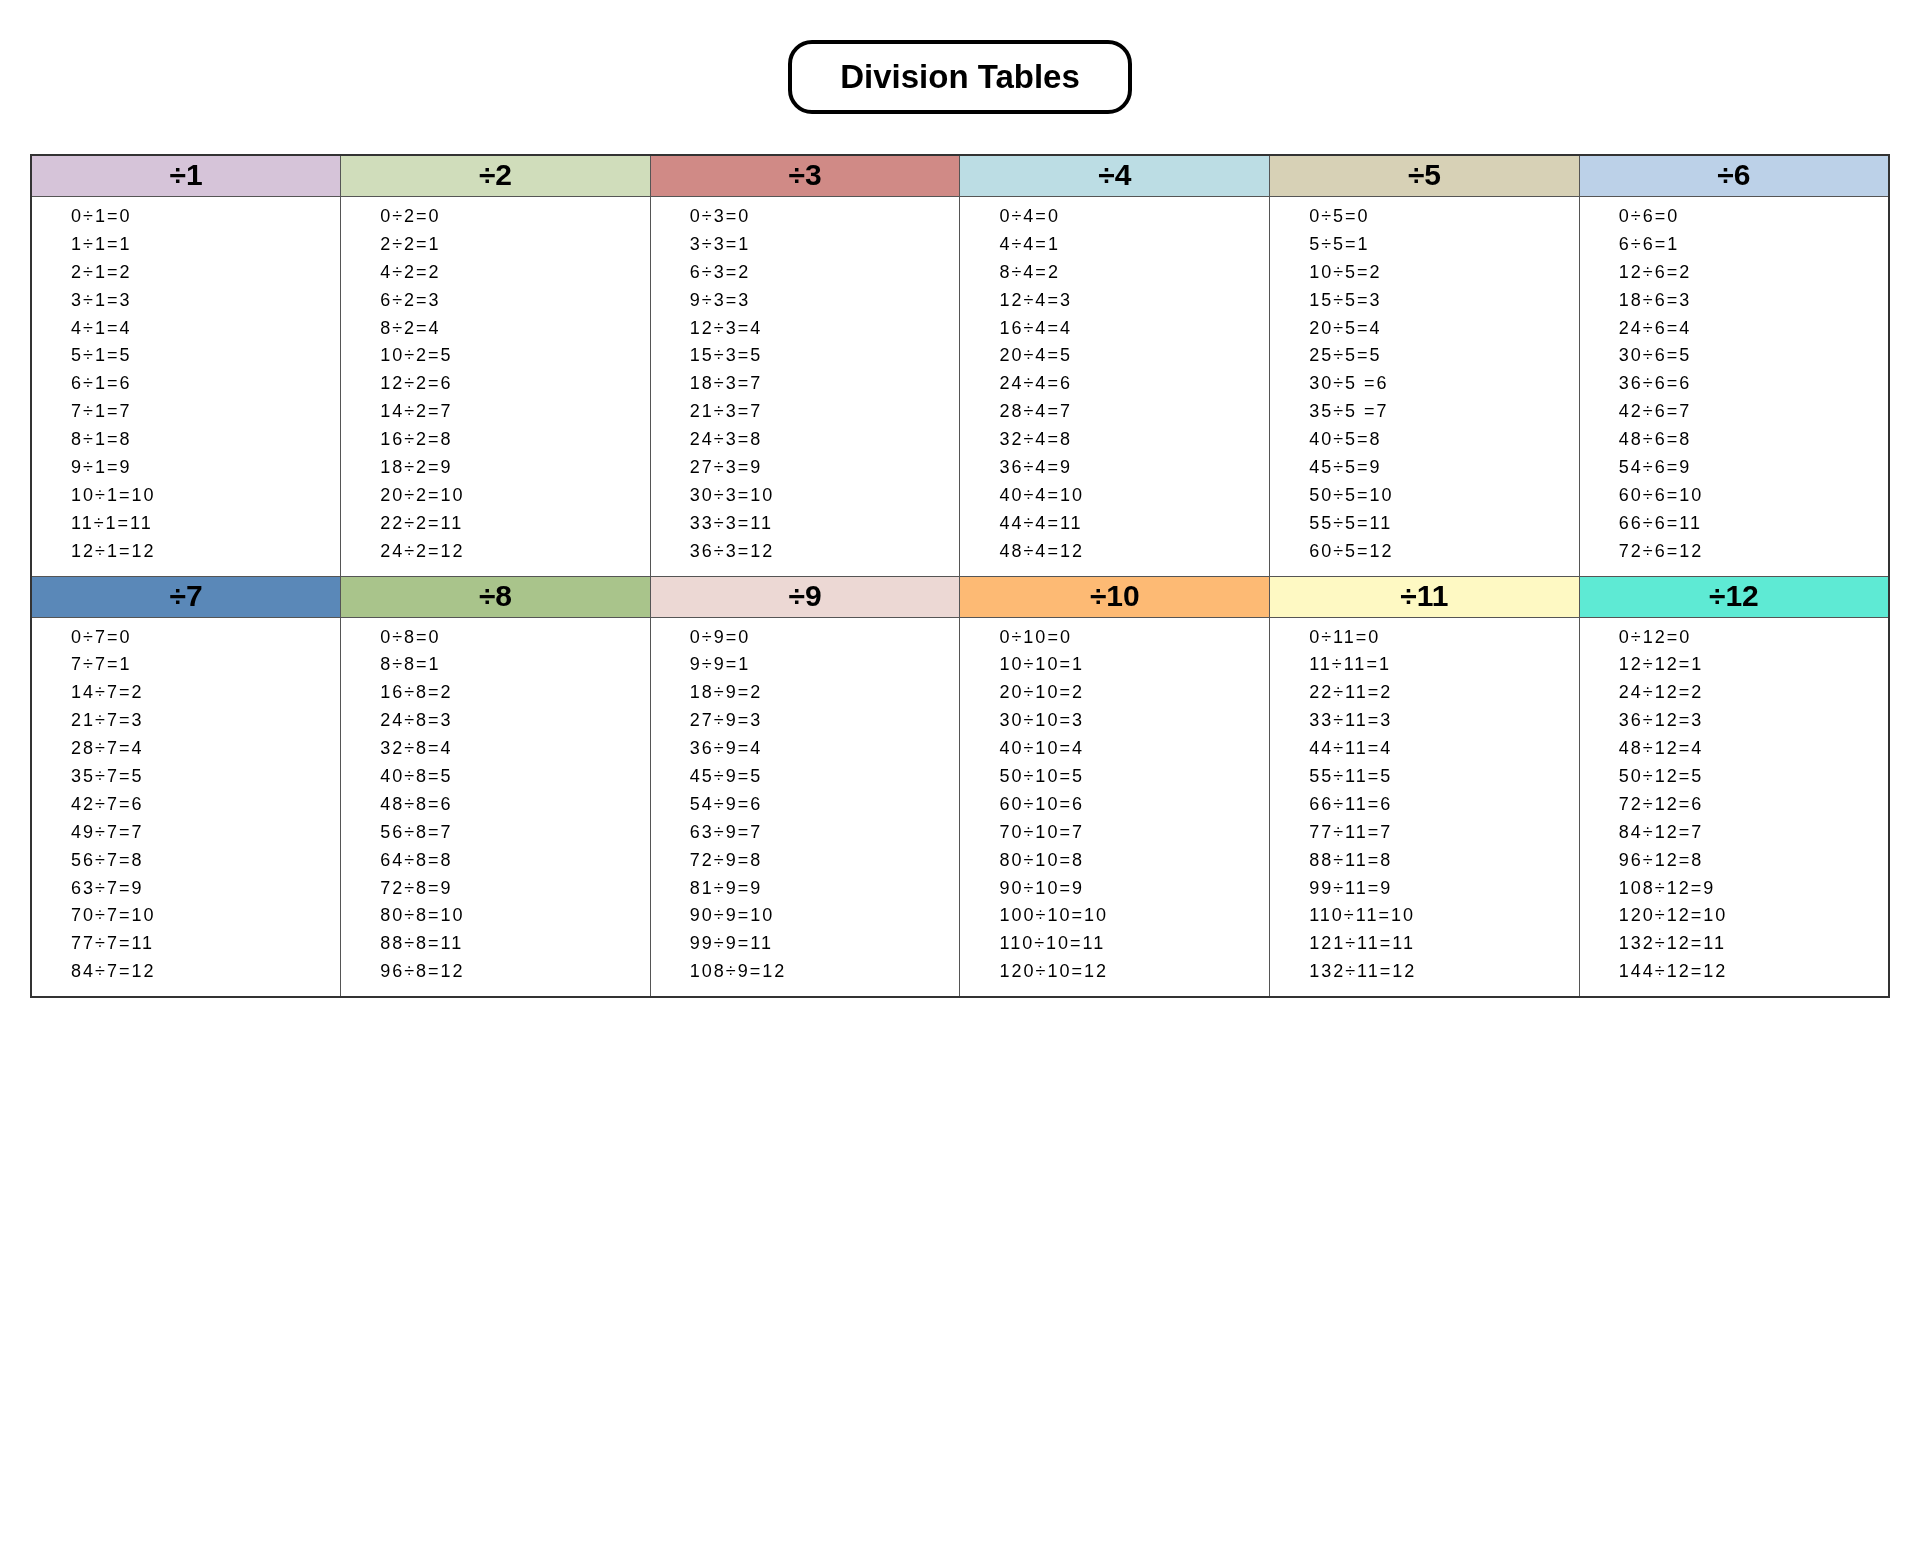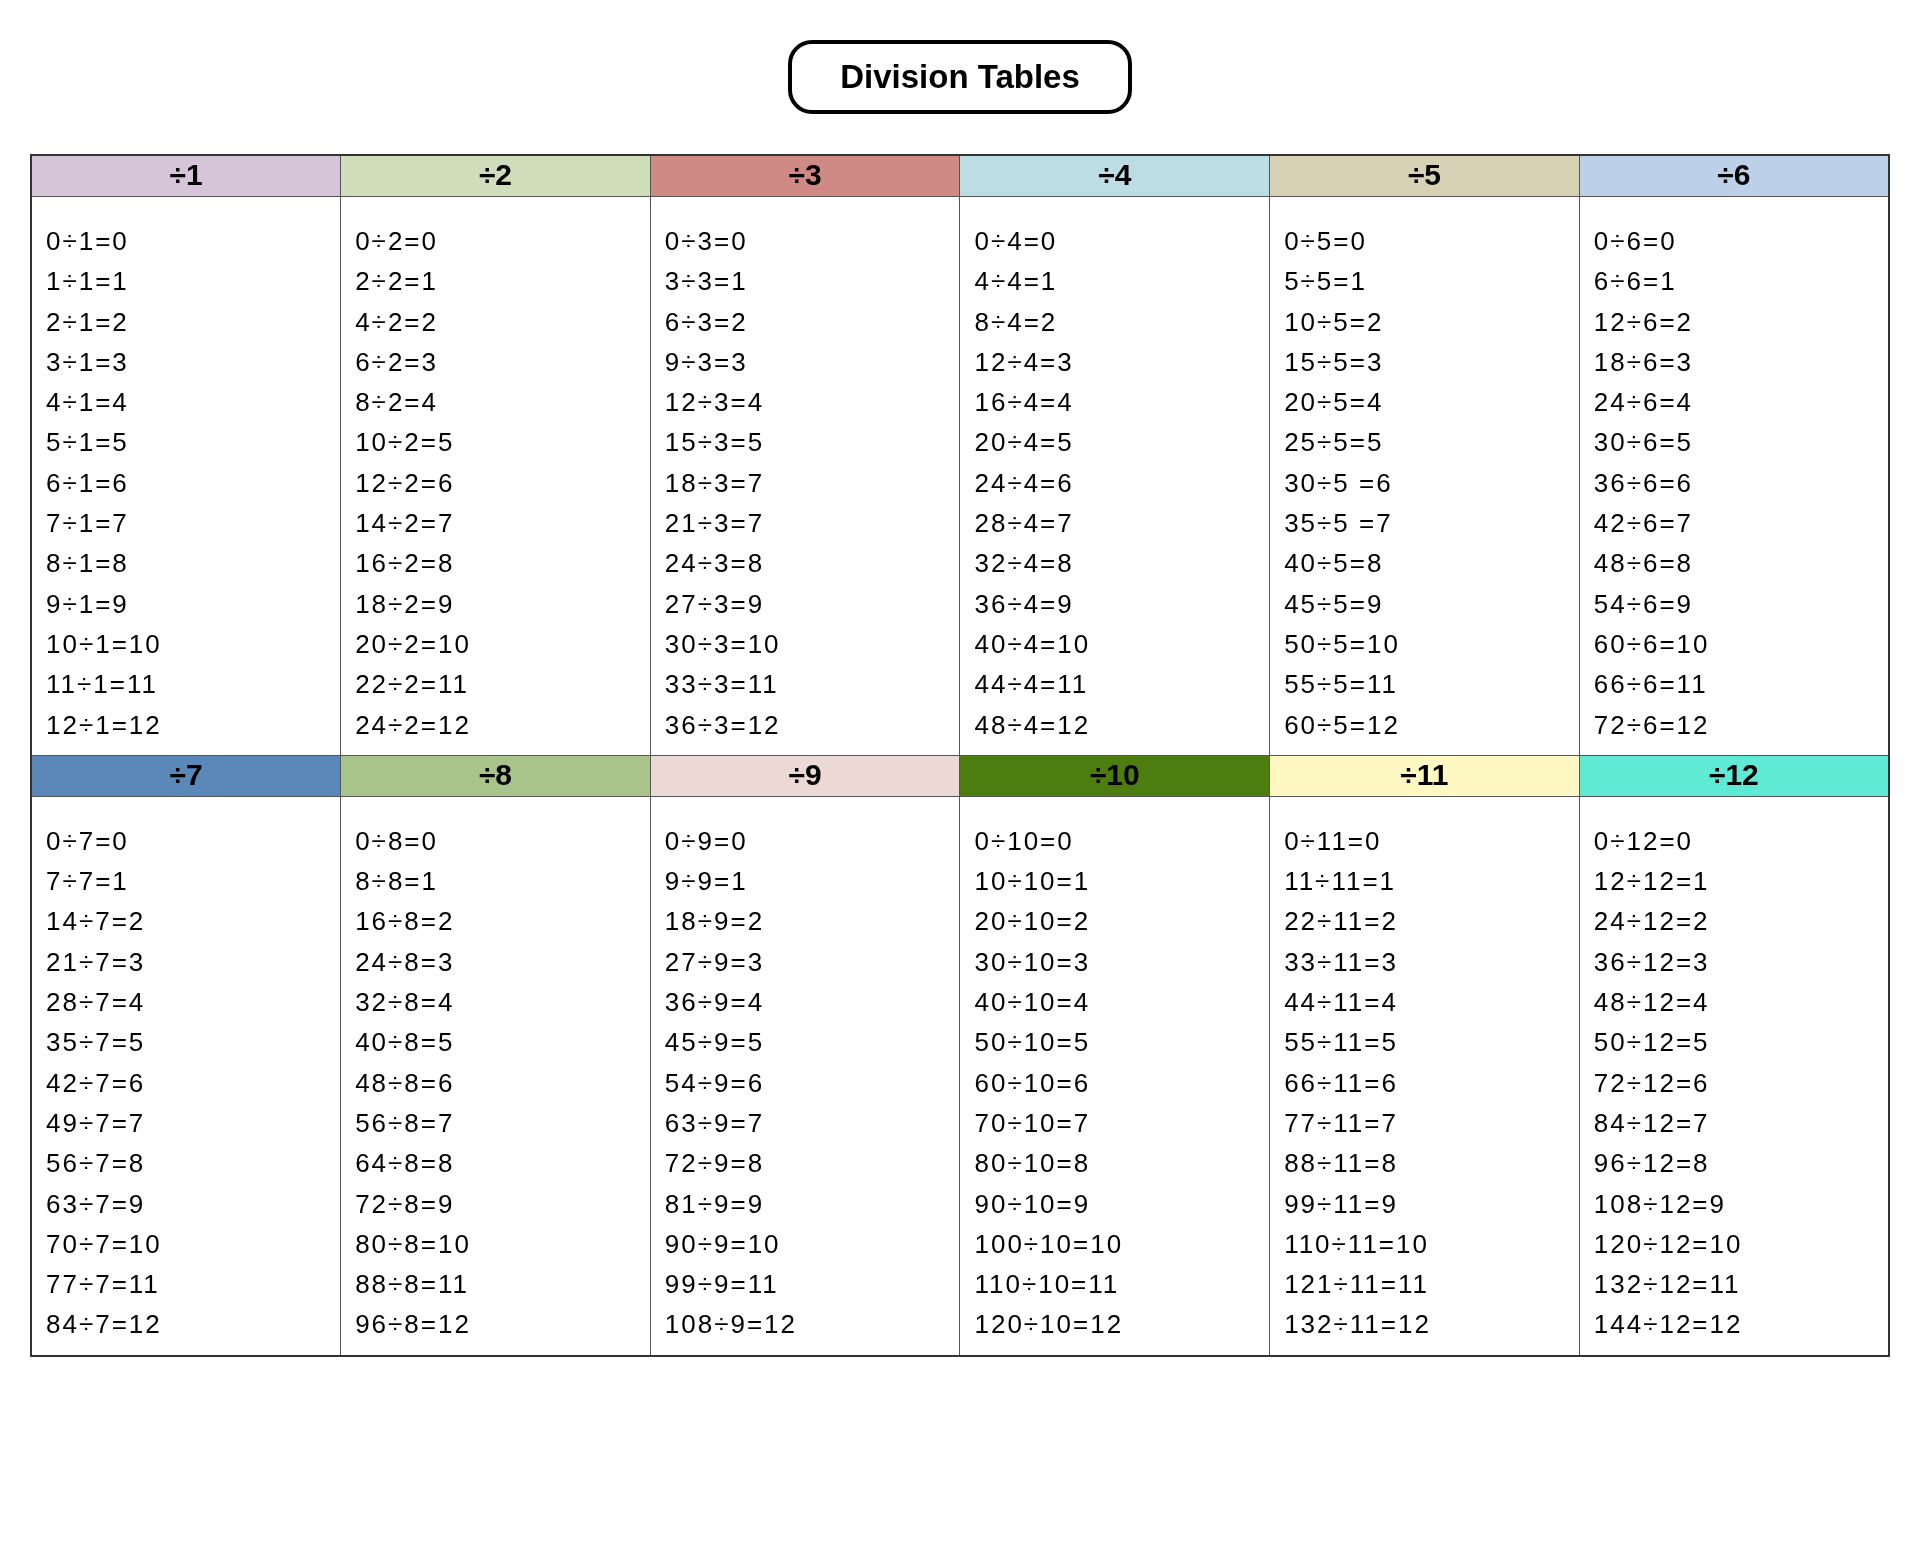--- a/index.html
+++ b/index.html
@@ -35,25 +35,26 @@
     width: 16.666%;
   }
   .col-head {
     text-align: center;
     font-size: 30px;
     font-weight: 700;
     padding: 2px 0 4px 0;
     border-bottom: 1px solid #555;
   }
   .col-body {
-    padding: 24px 10px 10px 14px;
-    font-size: 26px;
+    padding: 6px 10px 10px 14px;
+    font-size: 18px;
     line-height: 1.55;
     letter-spacing: 2px;
     white-space: nowrap;
+    margin-left: 25px;
   }
   .row { display: block; }
 </style>
 </head>
 <body>
 
 <div class="title-wrap">
   <div class="title">Division Tables</div>
 </div>
 
@@ -218,21 +219,21 @@
             <span class="row">54÷9=6</span>
             <span class="row">63÷9=7</span>
             <span class="row">72÷9=8</span>
             <span class="row">81÷9=9</span>
             <span class="row">90÷9=10</span>
             <span class="row">99÷9=11</span>
             <span class="row">108÷9=12</span>
           </div>
         </td>
         <td>
-          <div class="col-head" style="background: #4d7c0f;">÷10</div>
+          <div class="col-head" style="background: #fdba74;">÷10</div>
           <div class="col-body">
             <span class="row">0÷10=0</span>
             <span class="row">10÷10=1</span>
             <span class="row">20÷10=2</span>
             <span class="row">30÷10=3</span>
             <span class="row">40÷10=4</span>
             <span class="row">50÷10=5</span>
             <span class="row">60÷10=6</span>
             <span class="row">70÷10=7</span>
             <span class="row">80÷10=8</span>

